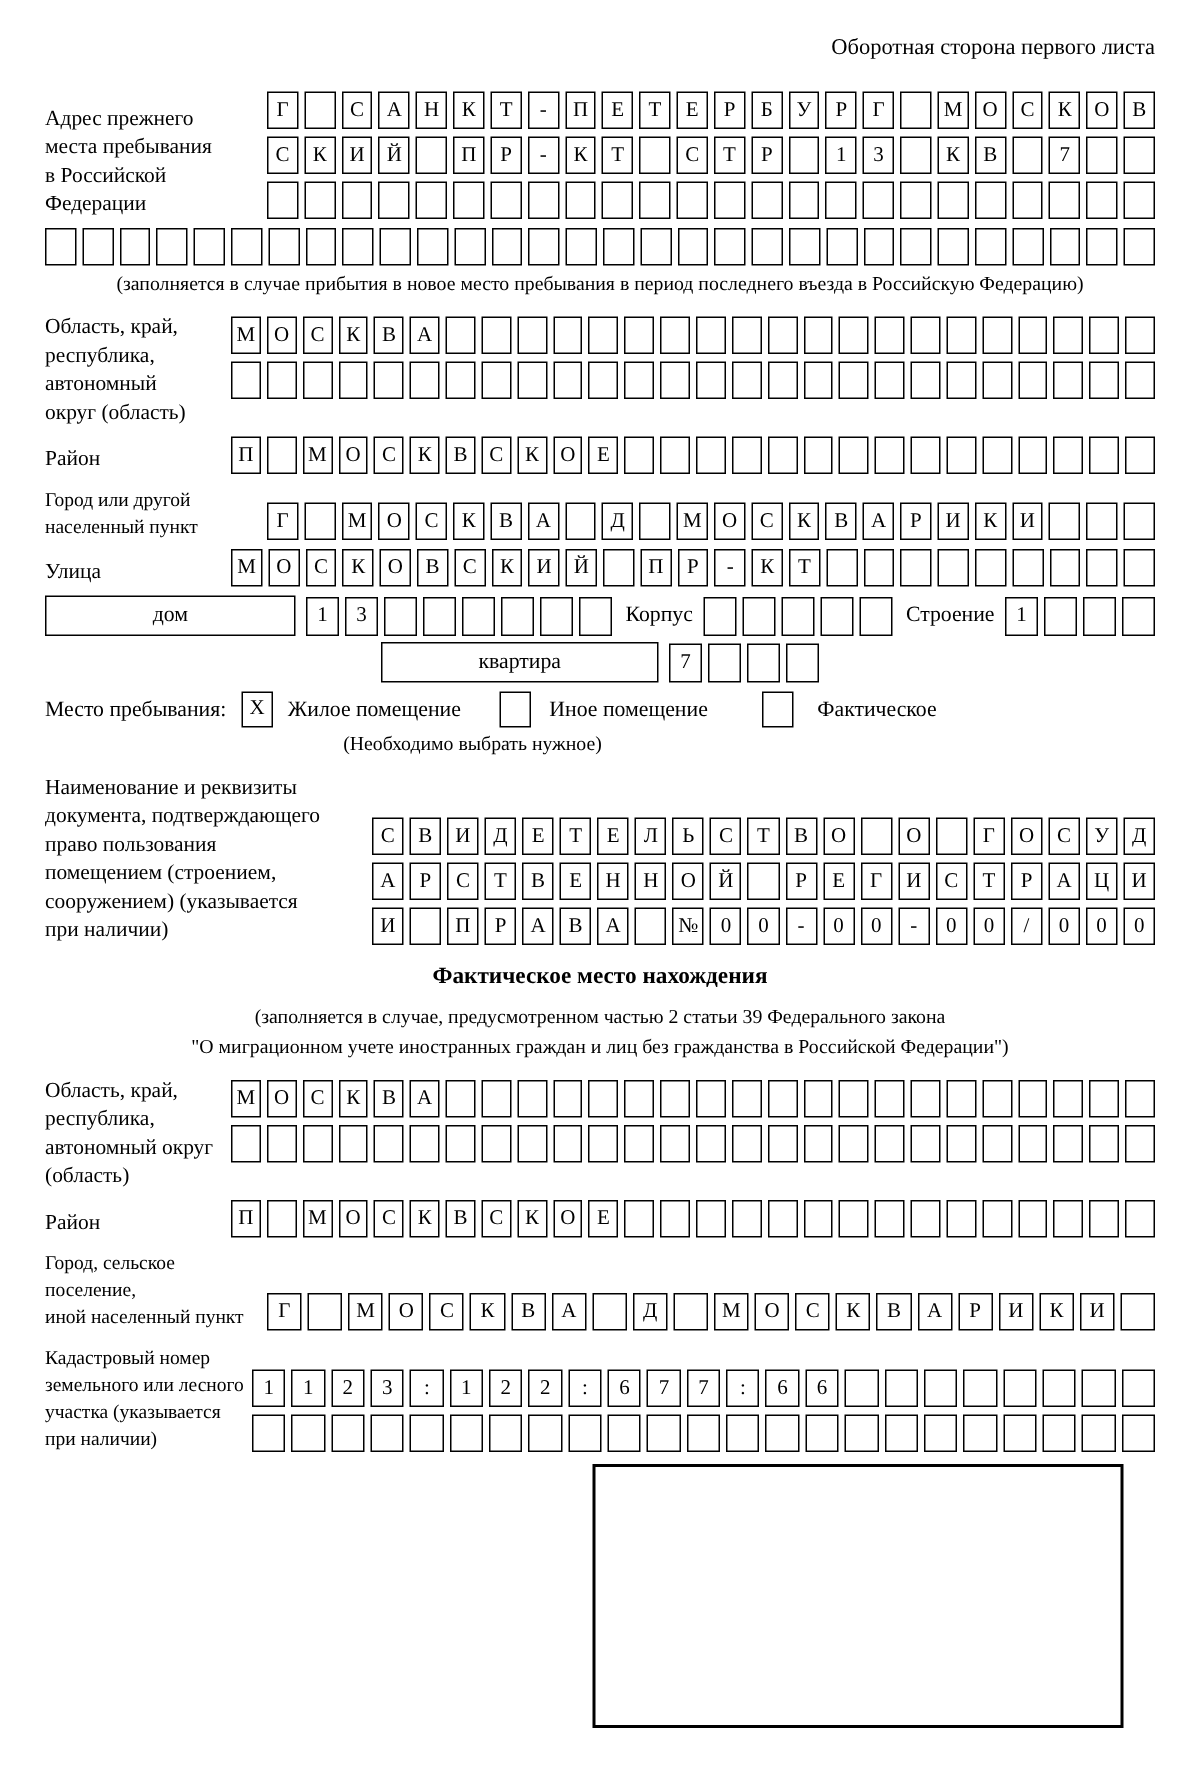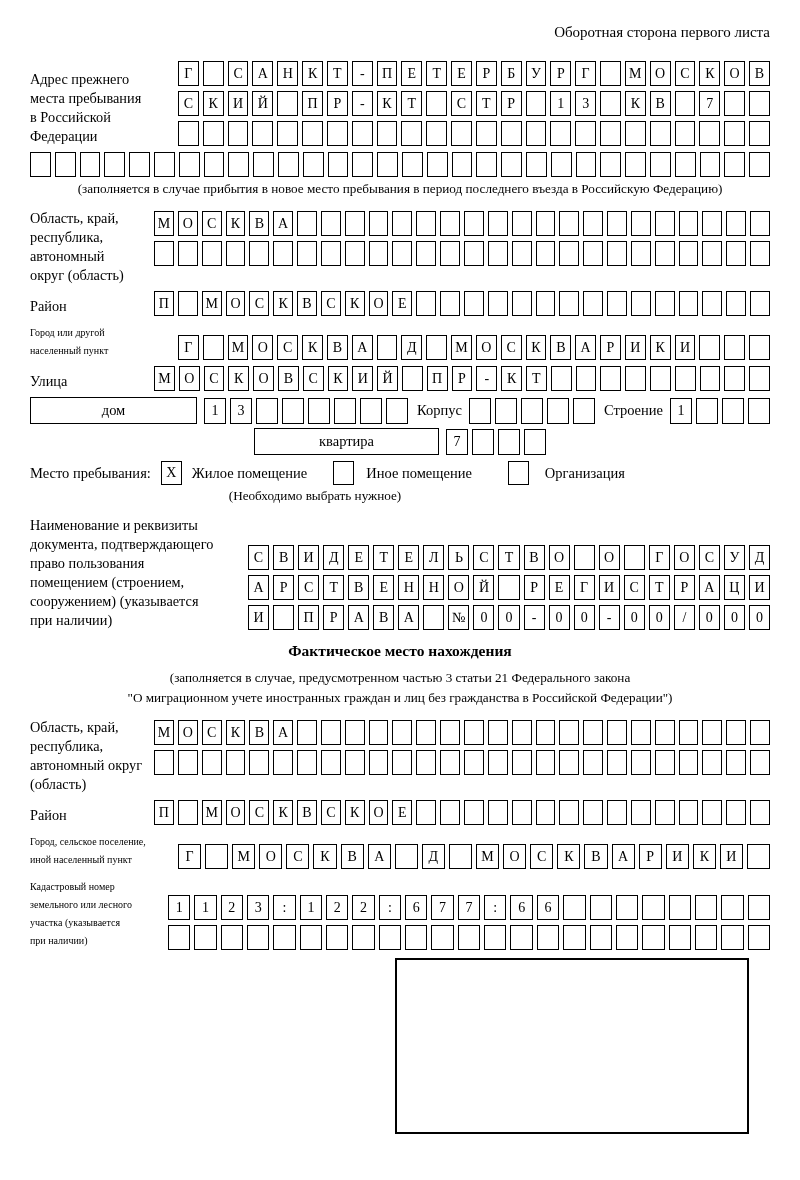--- a/index.html
+++ b/index.html
@@ -12,21 +12,21 @@
   }
   .page { padding: 14px 30px 0 30px; width: 800px; }
 
   .topnote { text-align: right; font-size: 15px; margin: 10px 0 20px 0; }
 
   .frow { display: flex; align-items: flex-end; margin-bottom: 6px; }
   .rlabel {
     font-size: 14.3px; line-height: 19px; white-space: pre-line;
     flex-shrink: 0; padding-top: 2px;
   }
-  .rlabel.small { font-size: 10px; line-height: 18px; }
+  .rlabel.small { font-size: 13px; line-height: 18px; }
   .w148 { width: 148px; }
   .w124 { width: 124px; }
   .w138 { width: 138px; }
   .w218 { width: 218px; }
   .rows { flex: 1; display: flex; flex-direction: column; gap: 5px; }
 
   .boxrow { display: flex; gap: 4px; }
   .cell {
     flex: 1; height: 25px; border: 1.6px solid #000;
     display: flex; align-items: center; justify-content: center;
@@ -408,21 +408,21 @@
       </div>
   </div>
 
   <div class="mestorow">
     <span class="t1">Место пребывания:</span>
     <span class="chk">X</span>
     <span class="t2">Жилое помещение</span>
     <span class="chk"></span>
     <span class="t3">Иное помещение</span>
     <span class="chk"></span>
-    <span class="t4">Организация</span>
+    <span class="t4">Фактическое</span>
   </div>
   <div class="subnote">(Необходимо выбрать нужное)</div>
 
   <div class="frow">
     <div class="rlabel w218">Наименование и реквизиты
 документа, подтверждающего
 право пользования
 помещением (строением,
 сооружением) (указывается
 при наличии)</div>
@@ -493,21 +493,21 @@
           <span class="cell">0</span>
           <span class="cell">/</span>
           <span class="cell">0</span>
           <span class="cell">0</span>
           <span class="cell">0</span>
         </div>
     </div>
   </div>
 
   <div class="fact-title">Фактическое место нахождения</div>
-  <div class="fact-note">(заполняется в случае, предусмотренном частью 3 статьи 21 Федерального закона
+  <div class="fact-note">(заполняется в случае, предусмотренном частью 2 статьи 39 Федерального закона
 "О миграционном учете иностранных граждан и лиц без гражданства в Российской Федерации")</div>
 
   <div class="frow">
     <div class="rlabel w124">Область, край,
 республика,
 автономный округ
 (область)</div>
     <div class="rows">
       <div class="boxrow">
           <span class="cell">М</span>

